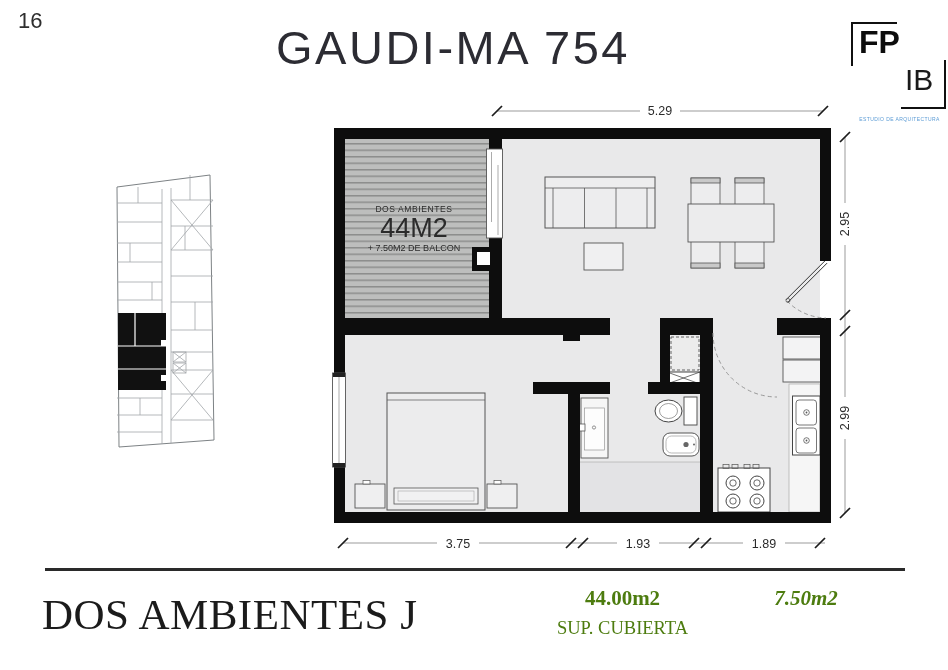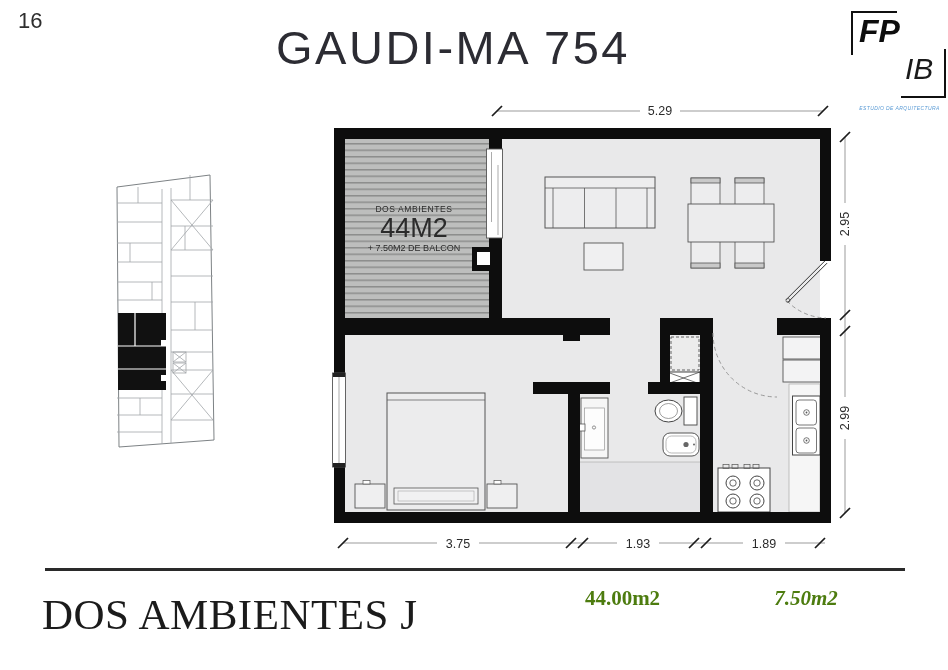--- a/index.html
+++ b/index.html
@@ -2,21 +2,21 @@
 <html><head>
 <meta charset="utf-8">
 <style>
   html,body{margin:0;padding:0;}
   body{width:948px;height:670px;position:relative;background:#ffffff;overflow:hidden;
        font-family:"Liberation Sans",sans-serif;}
   .abs{position:absolute;}
   .page-number{left:18px;top:8px;font-size:22px;color:#2e2e2e;}
   .title{left:0;right:42px;top:20px;margin:0;text-align:center;font-weight:300;
          font-size:47px;letter-spacing:2.5px;color:#2c2c33;font-family:"Liberation Sans",sans-serif;}
-  .logo{left:851px;top:9px;width:97px;height:104px;font-style:italic;}
+  .logo{left:851px;top:20px;width:97px;height:104px;}
   .logo .br-tl{position:absolute;left:0;top:2px;width:44px;height:42px;
                border-top:2.5px solid #101010;border-left:2.5px solid #101010;}
   .logo .fp{position:absolute;left:8px;top:4px;font-size:32px;font-weight:bold;color:#0d0d0d;}
   .logo .br-br{position:absolute;left:50px;top:40px;width:43px;height:47px;
                border-bottom:2.5px solid #101010;border-right:2.5px solid #101010;}
   .logo .ib{position:absolute;left:54px;top:43px;font-size:30px;font-weight:400;color:#1a1a1a;}
   .logo .tagline{position:absolute;left:-10px;top:96px;width:117px;text-align:center;
                  font-size:5px;letter-spacing:0.4px;color:#5b9bd5;white-space:nowrap;}
   .keyplan{left:98px;top:166px;}
   .floorplan{left:320px;top:90px;}
@@ -257,18 +257,19 @@
       <text x="458" y="547.5" text-anchor="middle" font-size="12.5">3.75</text>
       <text x="638" y="547.5" text-anchor="middle" font-size="12.5">1.93</text>
       <text x="764" y="547.5" text-anchor="middle" font-size="12.5">1.89</text>
     </g>
   </svg>
 
   <div class="abs footer-rule"></div>
   <div class="abs footer-name">DOS AMBIENTES J</div>
   <div class="abs area-block area-1">
     <div class="val">44.00m2</div>
+    <div class="lab">SUP. CUBIERTA</div>
   </div>
   <div class="abs area-block area-2">
     <div class="val">7.50m2</div>
   </div>
 
 </div>
 
 </body></html>

